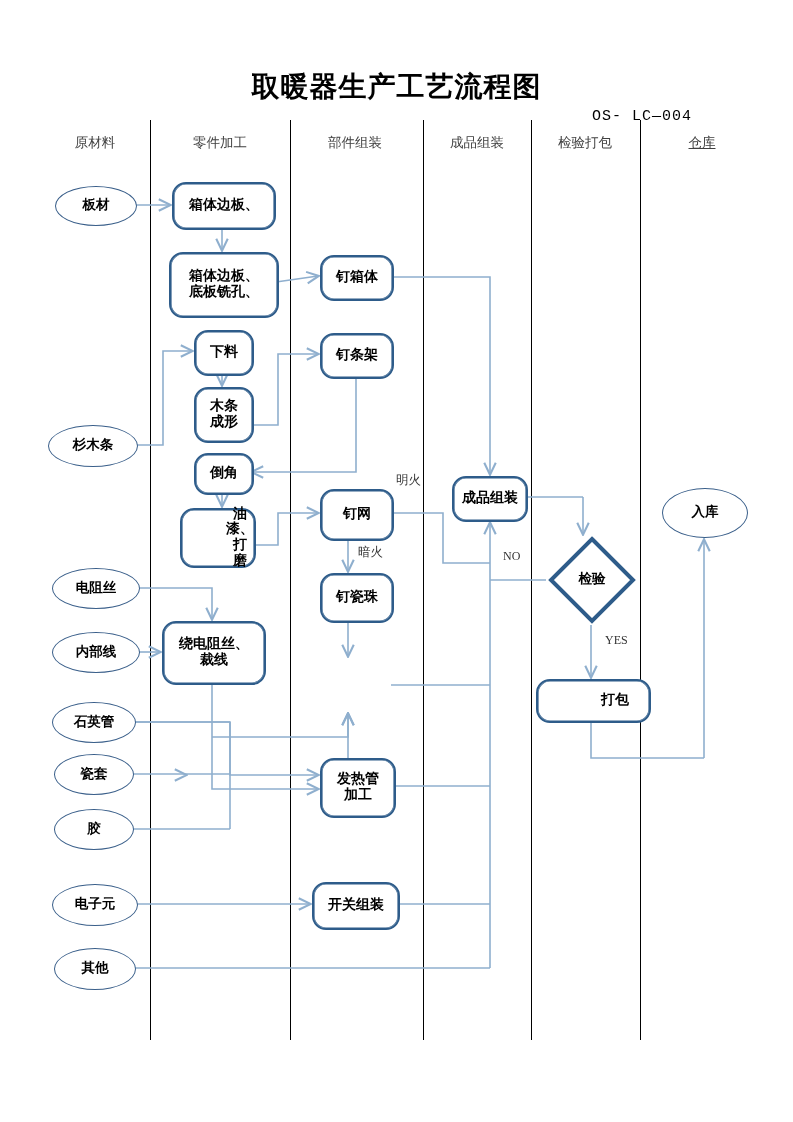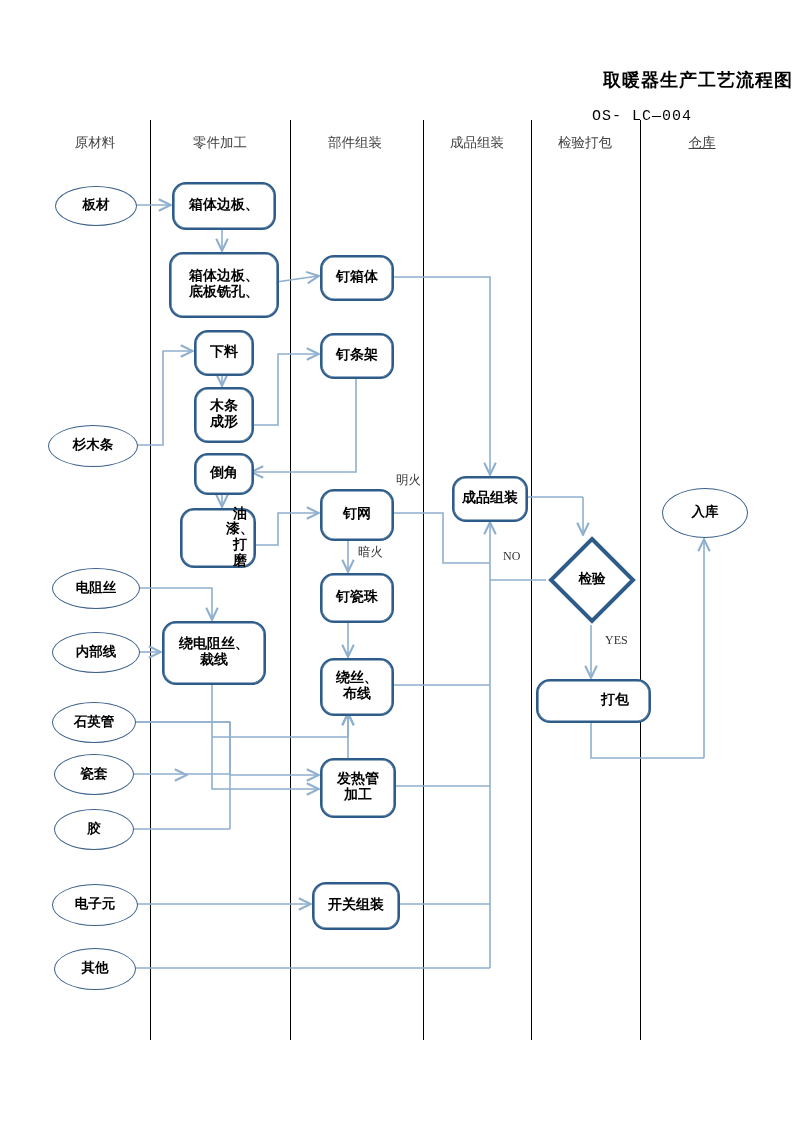--- a/index.html
+++ b/index.html
@@ -3,22 +3,22 @@
 <meta charset="utf-8">
 <style>
   html,body{margin:0;padding:0;background:#ffffff;}
   body{
     font-family:"Liberation Serif","DejaVu Serif",serif;
     width:793px;height:1122px;position:relative;overflow:hidden;
   }
   #page{position:relative;width:793px;height:1122px;}
 
   .title{
-    position:absolute;left:0;top:68px;width:793px;text-align:right;
-    font-size:18px;font-weight:bold;letter-spacing:1px;color:#000;
+    position:absolute;left:0;top:68px;width:793px;text-align:center;
+    font-size:28px;font-weight:bold;letter-spacing:1px;color:#000;
     font-family:"Liberation Serif","DejaVu Serif",serif;
   }
   .doc-code{
     position:absolute;left:592px;top:108px;
     font-size:15px;color:#000;letter-spacing:1px;
     font-family:"Liberation Mono","DejaVu Sans Mono",monospace;
     white-space:pre;
   }
   .col-header{
     position:absolute;top:134px;font-size:13.5px;color:#404040;
@@ -221,24 +221,20 @@
   </div>
   <div class="node proc" style="left:320px;top:333px;width:70px;height:42px;">
     <span>钉条架</span>
   </div>
   <div class="node proc" style="left:320px;top:489px;width:70px;height:48px;">
     <span>钉网</span>
   </div>
   <div class="node proc" style="left:320px;top:573px;width:70px;height:46px;">
     <span>钉瓷珠</span>
   </div>
-  <div class="node proc" style="left:320px;top:658px;width:70px;height:54px;">
-    <span style="white-space:pre-line;">绕丝、
-布线</span>
-  </div>
   <div class="node proc" style="left:320px;top:758px;width:72px;height:56px;">
     <span style="white-space:pre-line;">发热管
 加工</span>
   </div>
   <div class="node proc" style="left:312px;top:882px;width:84px;height:44px;">
     <span>开关组装</span>
   </div>
   <div class="node proc" style="left:452px;top:476px;width:72px;height:42px;">
     <span>成品组装</span>
   </div>

